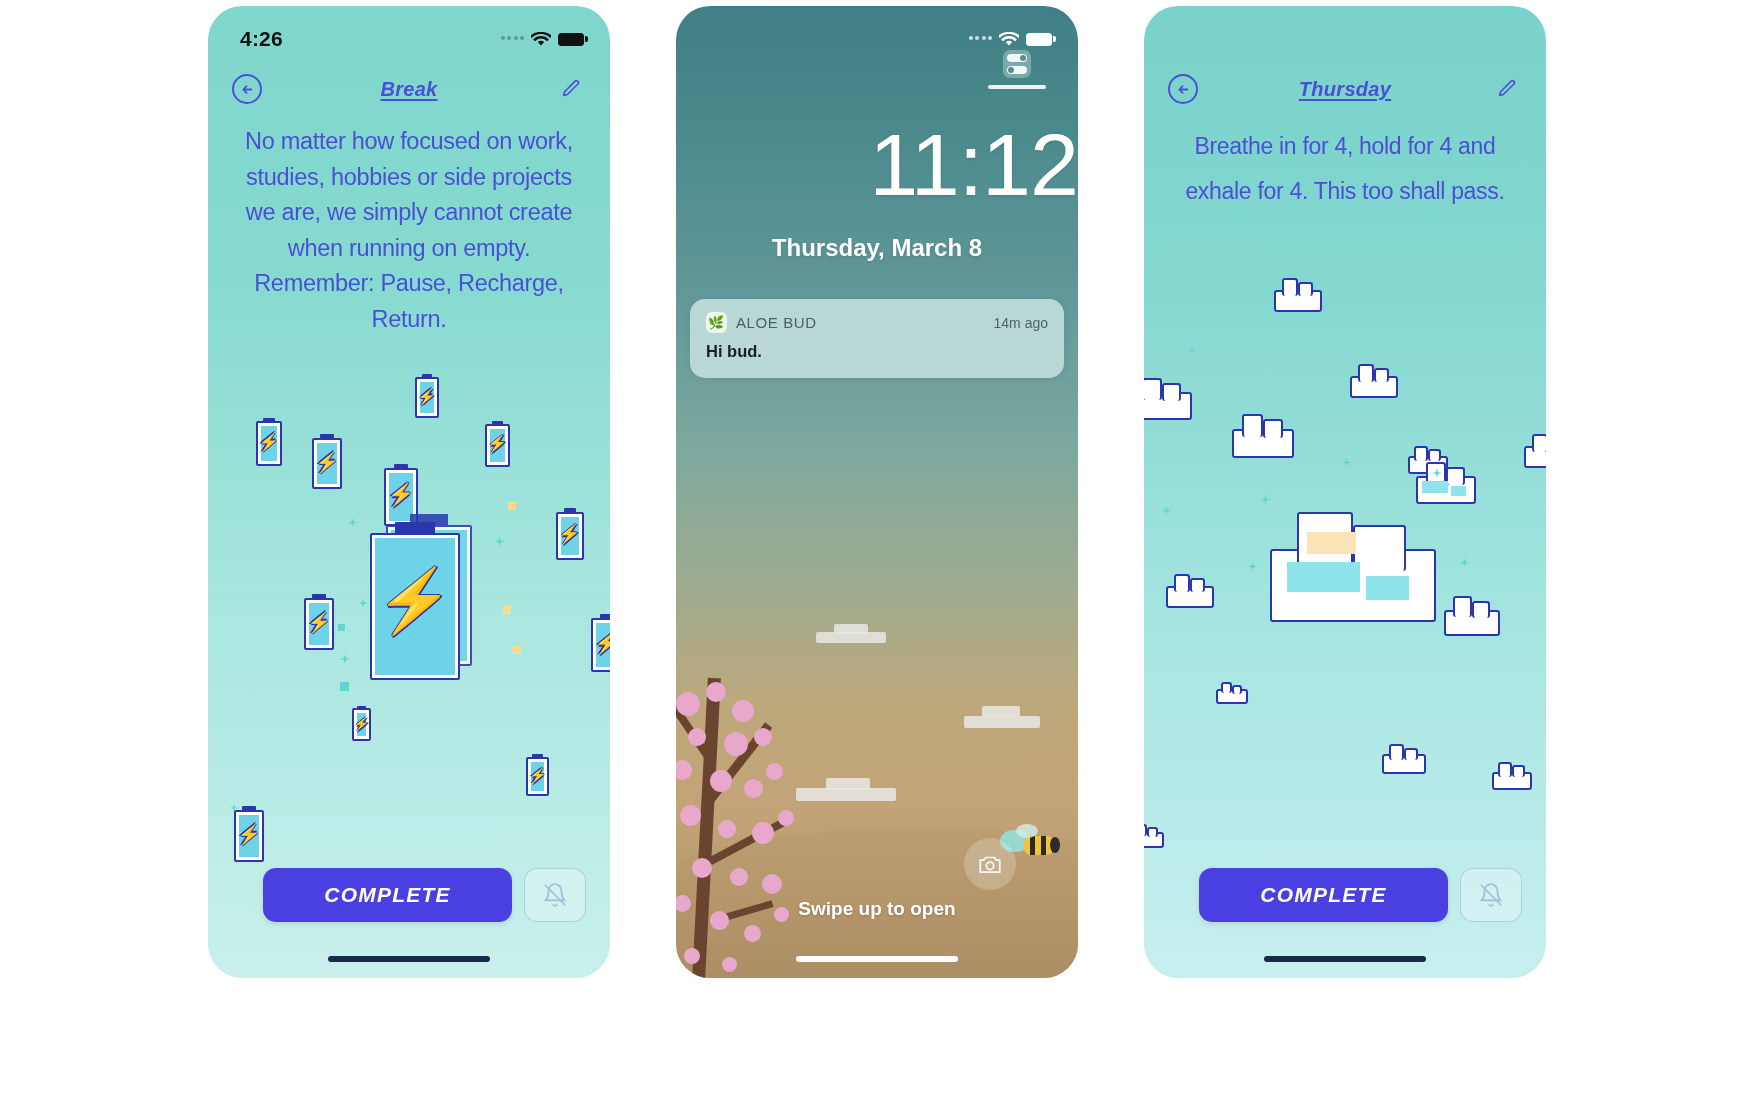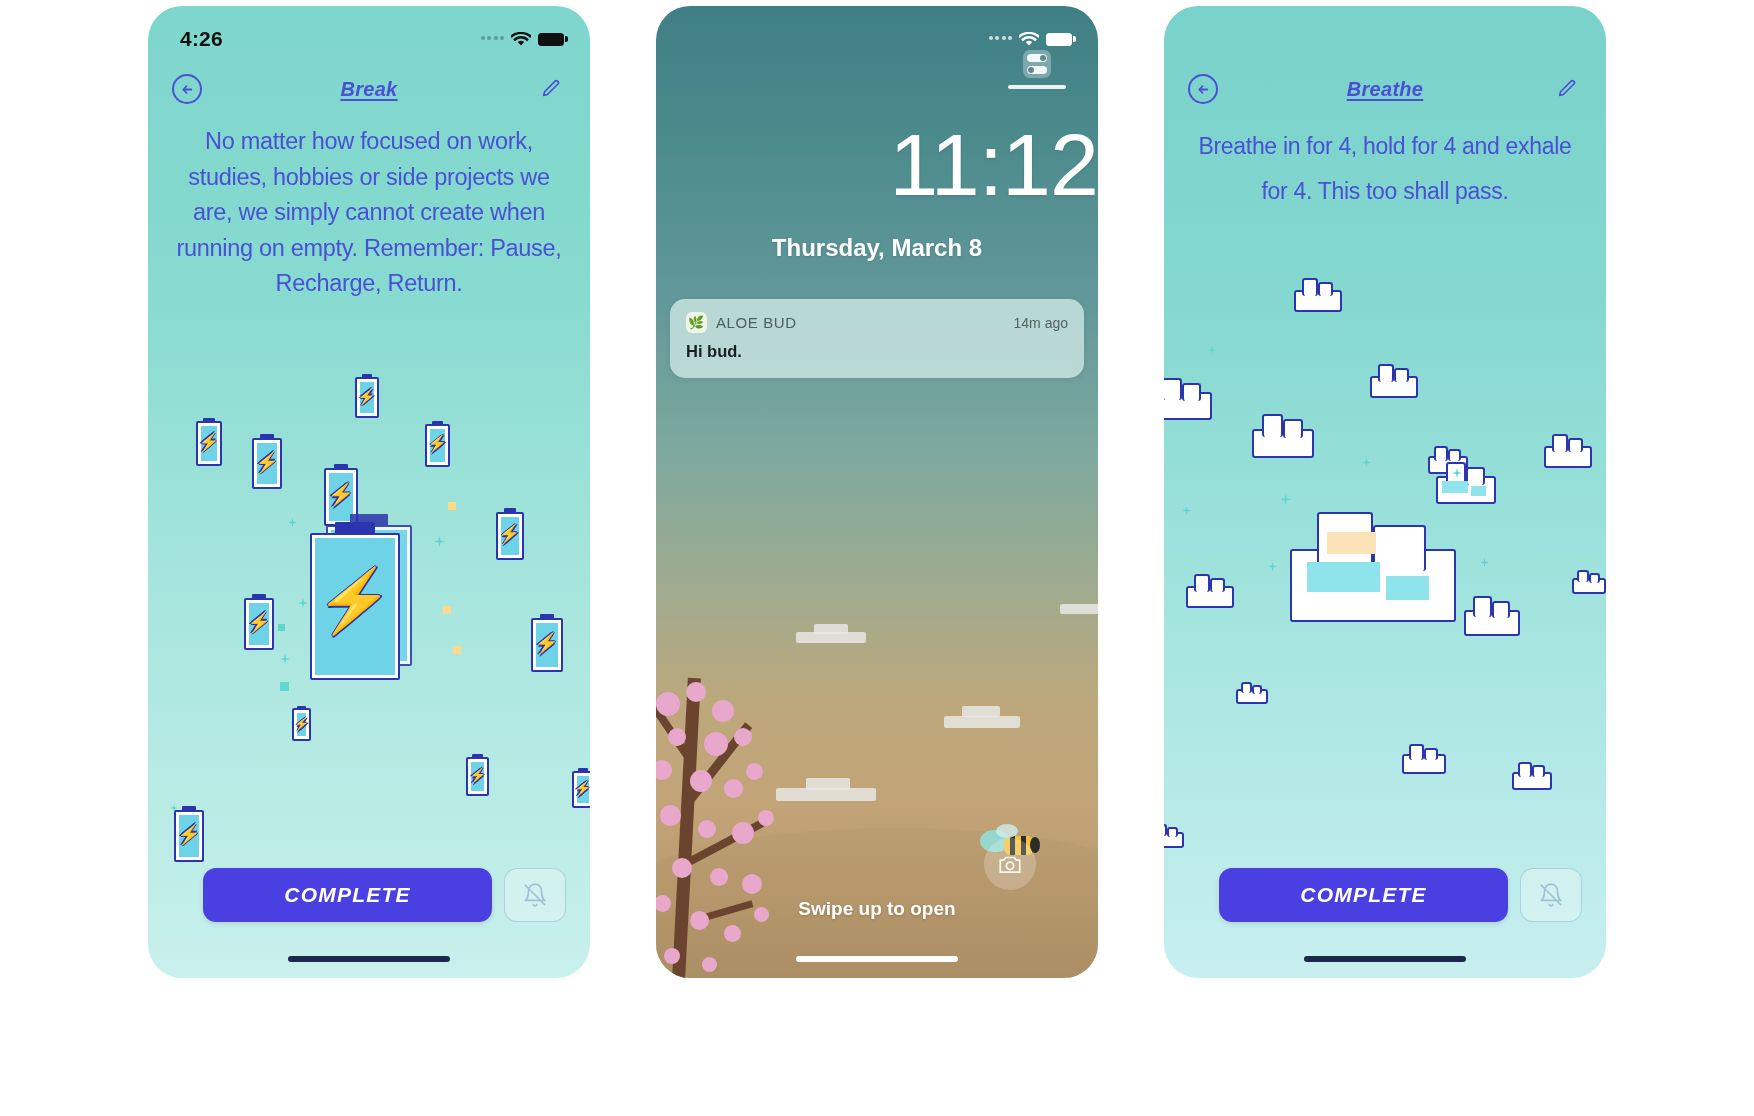--- a/index.html
+++ b/index.html
@@ -15,21 +15,21 @@
     display: flex;
     justify-content: center;
     align-items: flex-start;
     gap: 66px;
     padding-top: 6px;
   }
 
   
   .phone {
     position: relative;
-    width: 442px;
+    width: 402px;
     height: 972px;
     border-radius: 34px;
     overflow: hidden;
     flex: 0 0 auto;
   }
 
   
   .statusbar {
     position: absolute; top: 0; left: 0; right: 0;
     height: 54px;
@@ -644,21 +644,21 @@
   <div class="phone aloe breathe">
 
 
     <div class="navbar">
       <div class="nav-icon-btn">
         <svg width="15" height="15" viewBox="0 0 16 16" fill="none" stroke="#4a4fd6" stroke-width="1.9" stroke-linecap="round" stroke-linejoin="round">
             <path d="M12 8H4"></path>
             <path d="M7 4.5 3.6 8 7 11.5"></path>
           </svg>
       </div>
-      <div class="nav-title">Breathe</div>
+      <div class="nav-title">Thursday</div>
       <div class="pencil-btn">
         <svg width="22" height="22" viewBox="0 0 24 24" fill="none" stroke="#4a4fd6" stroke-width="1.8" stroke-linecap="round" stroke-linejoin="round">
             <path d="M16.5 3.5a2.1 2.1 0 0 1 3 3L8 18l-4 1 1-4Z"></path>
           </svg>
       </div>
     </div>
 
     <div class="prompt small">Breathe in for 4, hold for 4 and exhale for 4. This too shall pass.</div>
 
     <div class="art">

